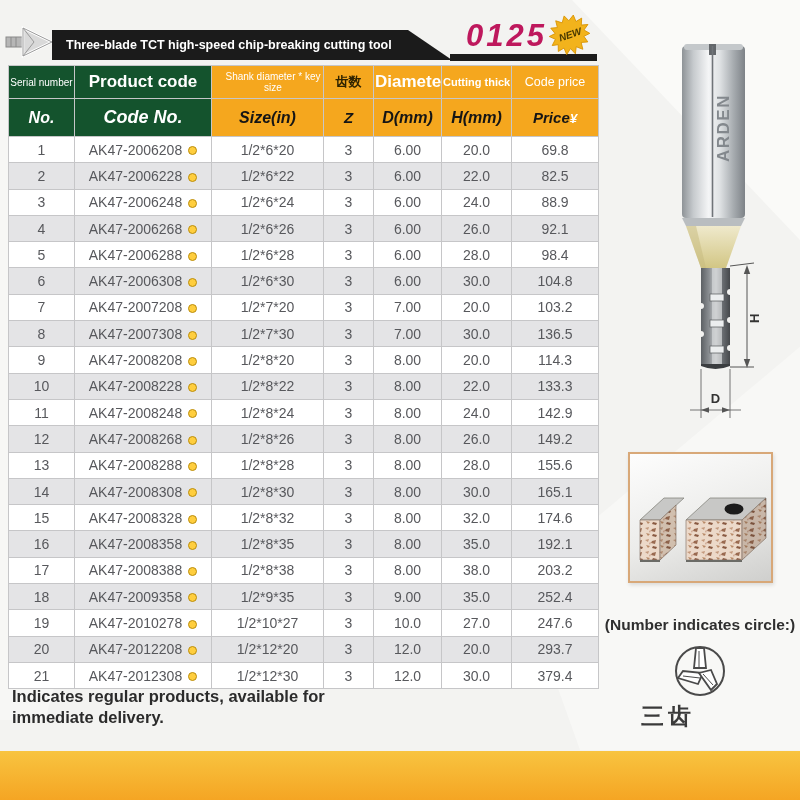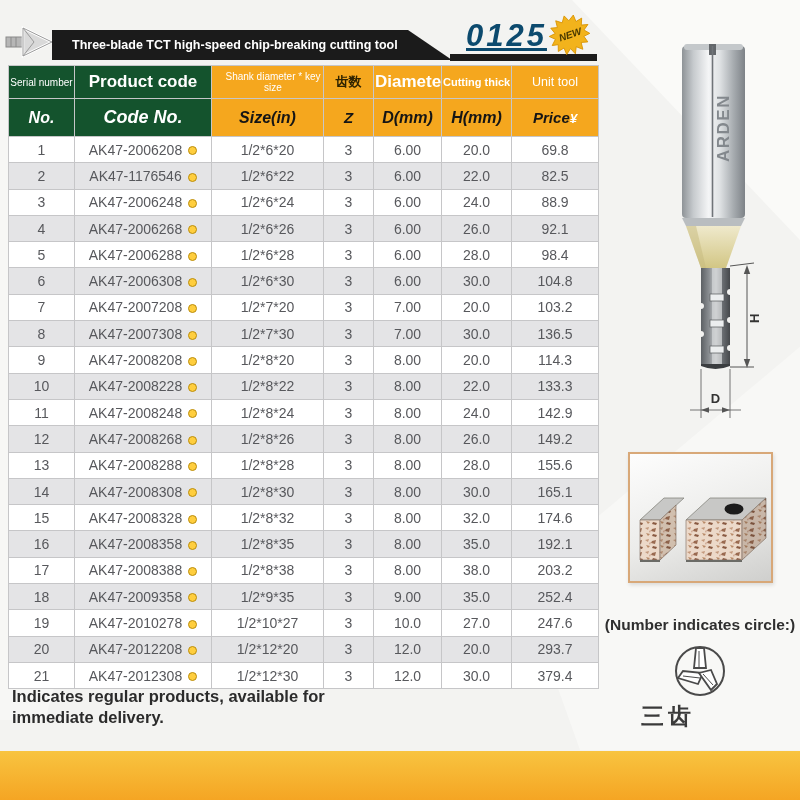--- a/index.html
+++ b/index.html
@@ -12,27 +12,27 @@
   .wm{position:absolute;pointer-events:none;}
   .wm1{left:420px;top:0;width:380px;height:240px;background:#fafaf8;
        clip-path:polygon(40% 0,100% 0,100% 100%);}
   .wm2{left:-60px;top:120px;width:420px;height:600px;background:#f7f7f5;
        clip-path:polygon(0 0,65% 0,25% 100%,0 100%);}
   .wm3{left:520px;top:330px;width:300px;height:420px;background:#f8f8f6;
        clip-path:polygon(0 60%,100% 0,100% 100%,20% 100%);}
 
   
   .banner{position:absolute;left:52px;top:30px;width:356px;height:30px;background:#1b1b1b;
-          color:#fff;font-size:12.5px;font-weight:bold;line-height:30px;padding-left:20px;
+          color:#fff;font-size:12.5px;font-weight:bold;line-height:30px;padding-left:14px;
           box-sizing:border-box;white-space:nowrap;}
   .banner-slant{position:absolute;left:408px;top:30px;width:44px;height:30px;background:#1b1b1b;
           clip-path:polygon(0 0,0 100%,100% 100%);}
   .banner-underline{position:absolute;left:450px;top:54px;width:147px;height:7px;background:#1b1b1b;}
   .page-code{position:absolute;left:466px;top:18px;font-size:31px;font-weight:bold;font-style:italic;
-          color:#0c4a6e;letter-spacing:3px;text-decoration:underline;}
+          color:#be185d;letter-spacing:3px;}
   .tool-icon{position:absolute;left:4px;top:24px;}
   .new-badge{position:absolute;left:548px;top:12px;}
 
   
   table.spec{position:absolute;left:8px;top:65px;width:590px;border-collapse:collapse;
           table-layout:fixed;}
   table.spec td{border:1px solid #c6c6c8;text-align:center;vertical-align:middle;
           overflow:hidden;white-space:nowrap;}
   tr.ghead{height:33px;}
   tr.shead{height:38px;}
@@ -114,21 +114,21 @@
       <col style="width:87px">
   </colgroup>
   <thead>
     <tr class="ghead">
       <td class="cell-black gh-serial">Serial number</td>
       <td class="cell-black gh-product">Product code</td>
       <td class="cell-orange gh-shank">Shank diameter * key size</td>
       <td class="cell-orange gh-teeth">齿数</td>
       <td class="cell-orange gh-diameter">Diameter</td>
       <td class="cell-orange gh-cutting">Cutting thickness</td>
-      <td class="cell-orange gh-unit">Unit tool</td>
+      <td class="cell-orange gh-unit">Code price</td>
     </tr>
     <tr class="shead">
       <td class="cell-black sh sh-no">No.</td>
       <td class="cell-black sh sh-code">Code No.</td>
       <td class="cell-orange sh sh-size">Size(in)</td>
       <td class="cell-orange sh sh-z">Z</td>
       <td class="cell-orange sh sh-d">D(mm)</td>
       <td class="cell-orange sh sh-h">H(mm)</td>
       <td class="cell-orange sh sh-price"><span>Price</span><span class="cur">¥</span></td>
     </tr>
@@ -138,21 +138,21 @@
     <td>1</td>
     <td><span>AK47-2006208</span><span class="dot"></span></td>
     <td>1/2*6*20</td>
     <td>3</td>
     <td>6.00</td>
     <td>20.0</td>
     <td>69.8</td>
   </tr>
       <tr class="alt">
     <td>2</td>
-    <td><span>AK47-1176546</span><span class="dot"></span></td>
+    <td><span>AK47-2006228</span><span class="dot"></span></td>
     <td>1/2*6*22</td>
     <td>3</td>
     <td>6.00</td>
     <td>22.0</td>
     <td>82.5</td>
   </tr>
       <tr>
     <td>3</td>
     <td><span>AK47-2006248</span><span class="dot"></span></td>
     <td>1/2*6*24</td>

